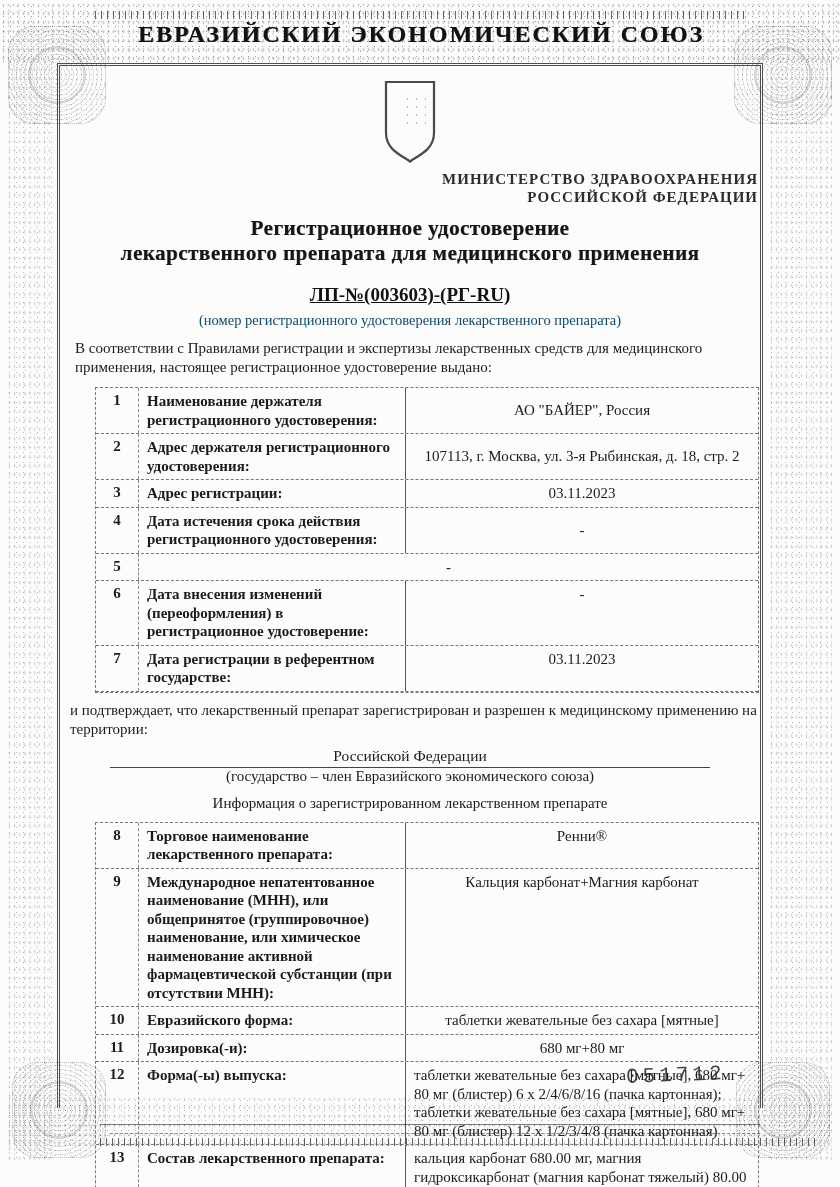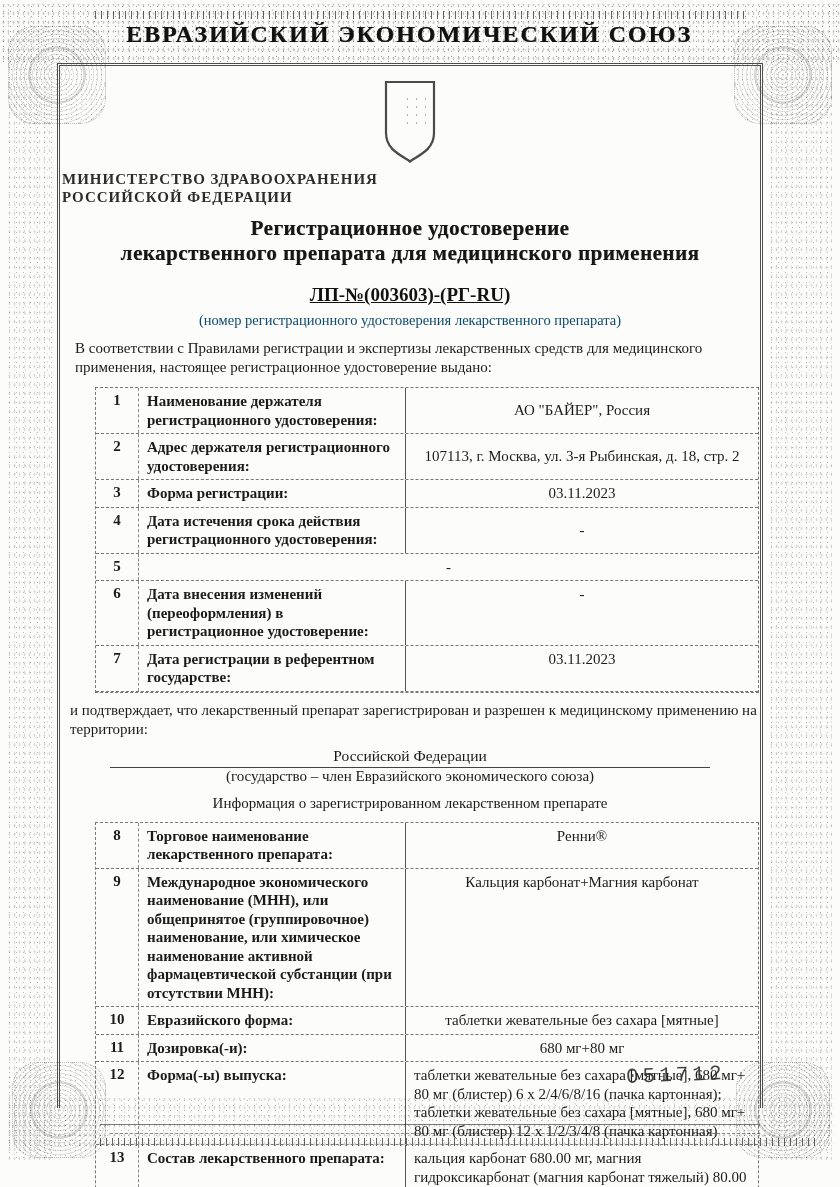--- a/index.html
+++ b/index.html
@@ -35,34 +35,34 @@
       radial-gradient(rgba(0,0,0,0.3) 0.6px, transparent 1px);
     background-size:auto,auto,5px 5px;
     border:1px dotted rgba(0,0,0,0.35);
   }
   .rz-tl{left:8px;top:26px;width:96px;height:96px;}
   .rz-tr{left:734px;top:26px;width:96px;height:96px;}
   .rz-bl{left:12px;top:1062px;width:92px;height:94px;}
   .rz-br{left:736px;top:1062px;width:92px;height:94px;}
   
   .union-title{
-    position:absolute;left:0;top:21px;width:818px;text-align:center;
+    position:absolute;left:12px;top:21px;width:818px;text-align:center;
     font-size:24px;font-weight:bold;letter-spacing:2px;color:#111;
     text-shadow:0.6px 0 0 rgba(0,0,0,0.55);
   }
   
   .inner-frame{
     position:absolute;left:57px;top:63px;width:700px;height:1042px;
     border-top:3px double #4e4e4e;border-left:3px double #4e4e4e;border-right:3px double #4e4e4e;
     pointer-events:none;
   }
   
   .body-col{position:absolute;left:62px;top:66px;width:696px;z-index:2;}
   .emblem-wrap{width:100%;height:84px;margin-top:14px;display:flex;justify-content:center;}
-  .ministry{margin-top:6px;text-align:left;font-weight:bold;color:#2c2c2c;
+  .ministry{margin-top:6px;text-align:right;font-weight:bold;color:#2c2c2c;
     font-size:15px;line-height:18px;letter-spacing:1px;}
   .doc-title{margin-top:10px;text-align:center;font-weight:bold;font-size:21px;line-height:25px;
     color:#161616;text-shadow:0.5px 0 0 rgba(0,0,0,0.5);letter-spacing:0.5px;}
   .reg-number{margin-top:18px;text-align:center;font-weight:bold;font-size:19px;
     text-decoration:underline;color:#111;}
   .caption{margin-top:6px;text-align:center;font-size:14.5px;color:#0c4a6e;}
   .intro{margin:10px auto 0;width:670px;text-align:left;font-size:15px;line-height:19px;}
   
   .reg-table{margin:10px 0 0 33px;width:662px;border:1px dashed #777;border-collapse:collapse;}
   .trow{display:flex;border-bottom:1px dashed #777;}
@@ -146,21 +146,21 @@
         <div class="tlabel">Наименование держателя регистрационного удостоверения:</div>
         <div class="tvalue">АО "БАЙЕР", Россия</div>
       </div>
       <div class="trow">
         <div class="tnum">2</div>
         <div class="tlabel">Адрес держателя регистрационного удостоверения:</div>
         <div class="tvalue oneline">107113, г. Москва, ул. 3-я Рыбинская, д. 18, стр. 2</div>
       </div>
       <div class="trow">
         <div class="tnum">3</div>
-        <div class="tlabel">Форма регистрации:</div>
+        <div class="tlabel">Адрес регистрации:</div>
         <div class="tvalue">03.11.2023</div>
       </div>
       <div class="trow">
         <div class="tnum">4</div>
         <div class="tlabel">Дата истечения срока действия регистрационного удостоверения:</div>
         <div class="tvalue">-</div>
       </div>
       <div class="trow">
         <div class="tnum">5</div>
         <div class="tvalue">-</div>
@@ -186,21 +186,21 @@
     <div class="info-heading">Информация о зарегистрированном лекарственном препарате</div>
 
     <div class="reg-table">
       <div class="trow">
         <div class="tnum">8</div>
         <div class="tlabel">Торговое наименование лекарственного препарата:</div>
         <div class="tvalue vtop">Ренни®</div>
       </div>
       <div class="trow">
         <div class="tnum">9</div>
-        <div class="tlabel">Международное экономического наименование (МНН), или общепринятое (группировочное) наименование, или химическое наименование активной фармацевтической субстанции (при отсутствии МНН):</div>
+        <div class="tlabel">Международное непатентованное наименование (МНН), или общепринятое (группировочное) наименование, или химическое наименование активной фармацевтической субстанции (при отсутствии МНН):</div>
         <div class="tvalue vtop">Кальция карбонат+Магния карбонат</div>
       </div>
       <div class="trow">
         <div class="tnum">10</div>
         <div class="tlabel">Евразийского форма:</div>
         <div class="tvalue">таблетки жевательные без сахара [мятные]</div>
       </div>
       <div class="trow">
         <div class="tnum">11</div>
         <div class="tlabel">Дозировка(-и):</div>

